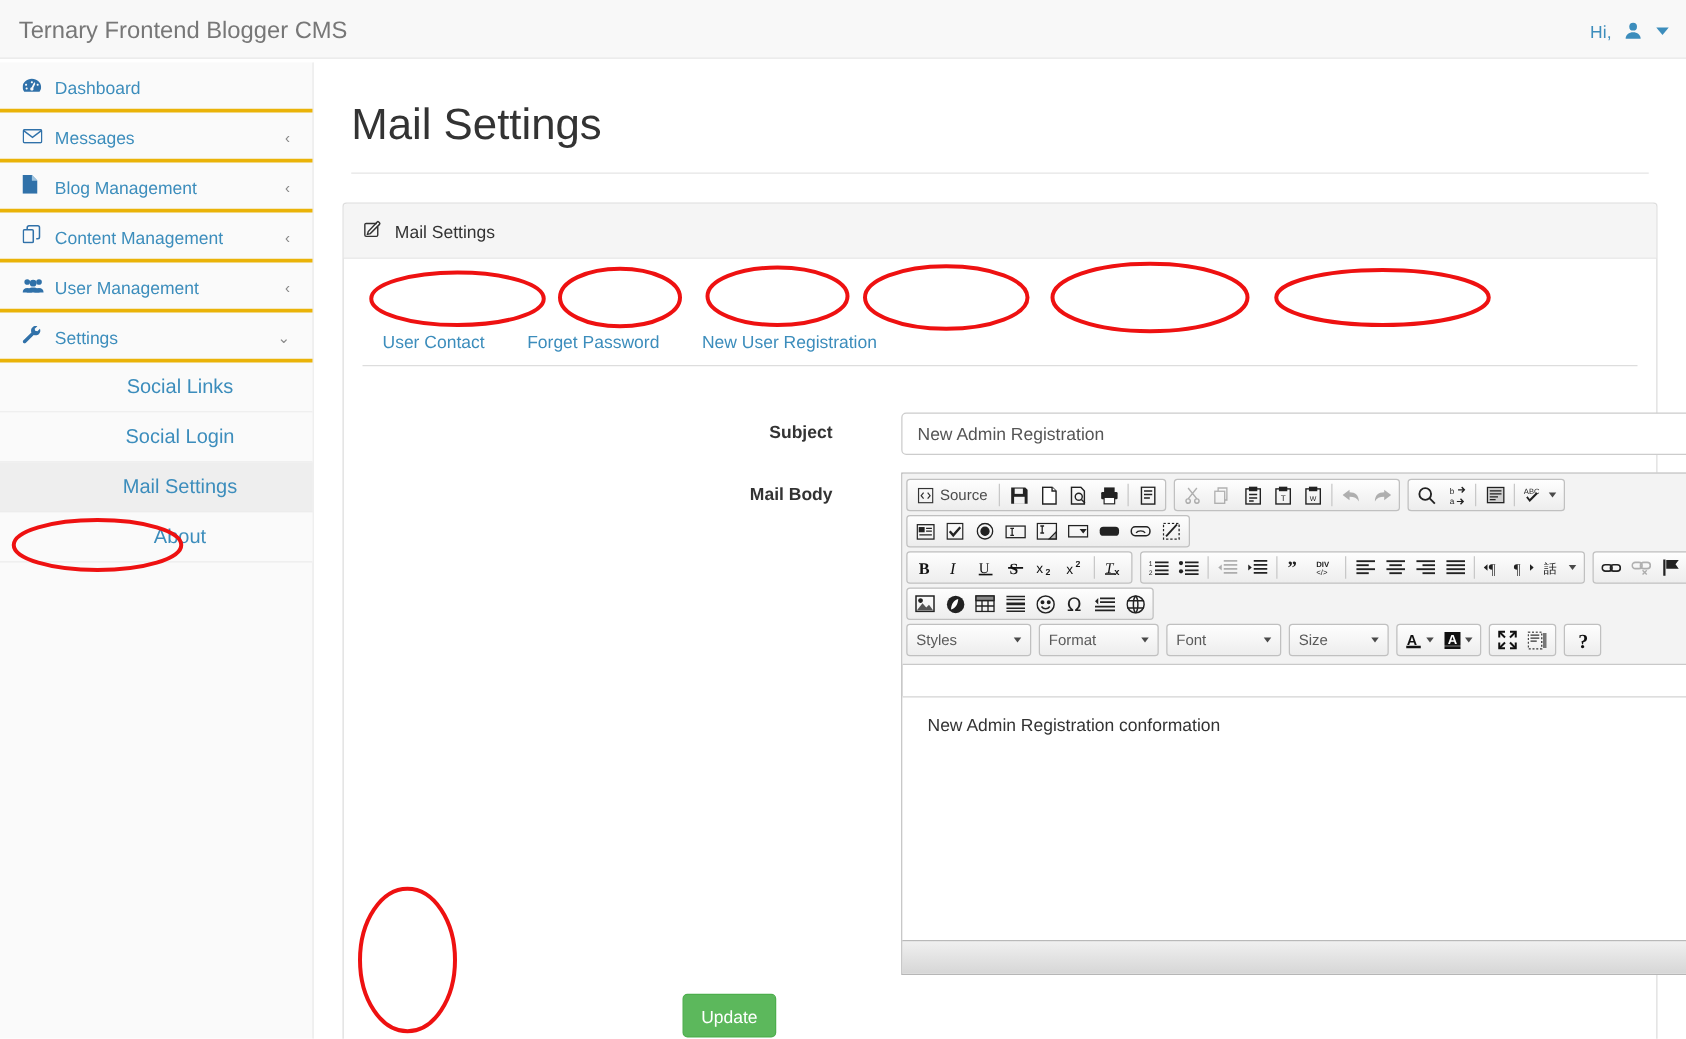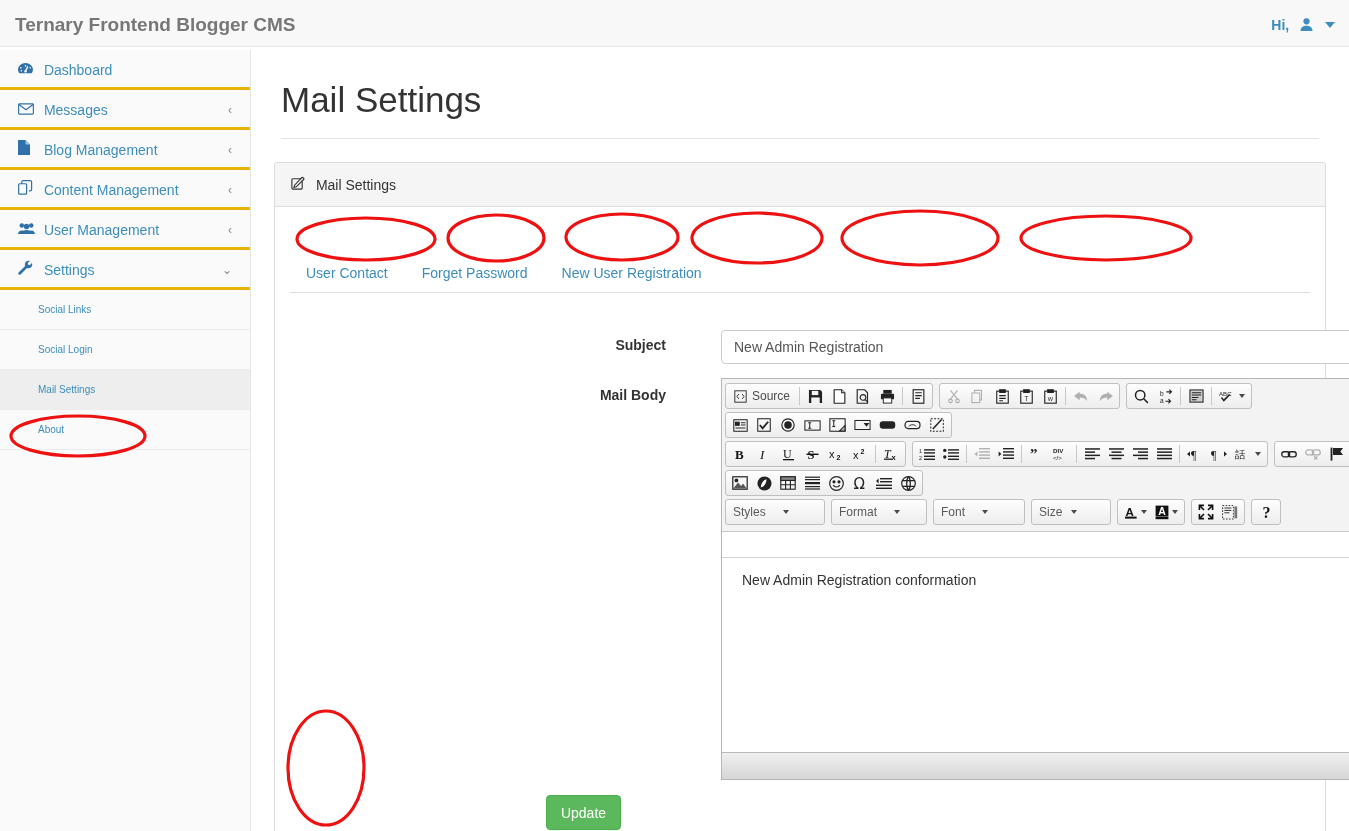--- a/index.html
+++ b/index.html
@@ -8,21 +8,21 @@
     width: 1349px; height: 831px;
     background: #ffffff;
     font-family: "Liberation Sans", sans-serif;
     overflow: hidden;
   }
   #app { position: relative; width: 1349px; height: 831px; }
 
   
   .topbar {
     position: absolute; left: 0; top: 0; width: 1349px; height: 47px;
-    background: #f8f8f8; border-bottom: 1px solid #e7e7e7; font-weight: bold;
+    background: #f8f8f8; border-bottom: 1px solid #e7e7e7;
   }
   .brand {
     position: absolute; left: 15px; top: 0; height: 50px; line-height: 50px;
     font-size: 19px; color: #777777; white-space: nowrap;
   }
   .topbar-right {
     position: absolute; right: 14px; top: 0; height: 50px; line-height: 50px;
     font-size: 14px; color: #3c8dbc; white-space: nowrap;
   }
   .topbar-right .usr-icon { display:inline-block; margin-left: 6px; vertical-align: -2px; }
@@ -46,22 +46,22 @@
   .nav-item .ico {
     display: inline-block; width: 22px; color: #3071a9;
     font-size: 13px; vertical-align: 0px;
   }
   .nav-item .chev {
     position: absolute; right: 18px; top: 0; height: 40px; line-height: 40px;
     font-size: 12px; color: #888;
   }
   .sub-item {
     height: 40px; line-height: 40px; border-bottom: 1px solid #ececec;
-    padding-left: 38px; font-size: 10px; color: #3c8dbc;
-    white-space: nowrap; cursor: pointer; background: #fafafa;
+    padding-left: 38px; font-size: 16px; color: #3c8dbc;
+    white-space: nowrap; cursor: pointer; background: #fafafa; text-align: center;
   }
   .sub-item.active { background: #eeeeee; }
 
   
   .content { position: absolute; left: 251px; top: 50px; width: 1098px; height: 781px; background: #fff; }
   .page-title {
     position: absolute; left: 30px; top: 30px;
     font-size: 35px; color: #333; font-weight: normal; margin: 0;
     white-space: nowrap;
   }
@@ -126,21 +126,21 @@
     height: 22px; min-width: 22px; padding: 0 3px; margin: 0 1px;
     border-radius: 2px; cursor: pointer; color: #202020;
   }
   .btn svg { display: block; }
   .btn.dim { opacity: 0.33; }
   .btn.txt { font-size: 12px; color: #4c4c4c; padding: 0 5px; }
   .sep { width: 1px; height: 18px; background: #c8c8c8; margin: 0 3px; }
   .arw { width:0;height:0;border-left:3px solid transparent;border-right:3px solid transparent;border-top:4px solid #4a4a4a;margin-left:3px; }
 
   .dd {
-    display: inline-flex; align-items: center; justify-content: flex-start;
+    display: inline-flex; align-items: center; justify-content: space-between;
     height: 26px; border: 1px solid #c0c0c0; border-radius: 3px;
     background: linear-gradient(#fefefe, #ededed);
     margin-right: 6px; padding: 0 7px; font-size: 12px; color: #5a5a5a;
     cursor: pointer;
   }
   .dd .lbl { margin-right: 14px; }
 
   .ck-area {
     position: absolute; left: 0; right: 0; top: 178px; bottom: 27px;
     background: #fff; border-top: 1px solid #d3d3d3;

